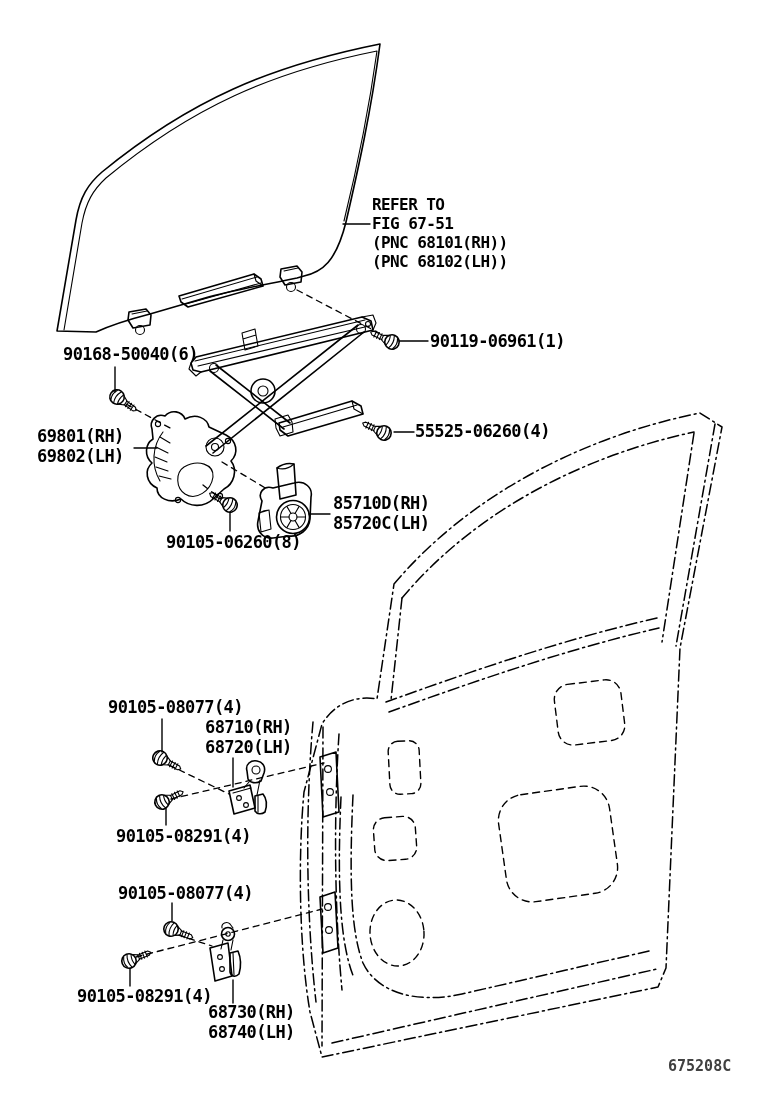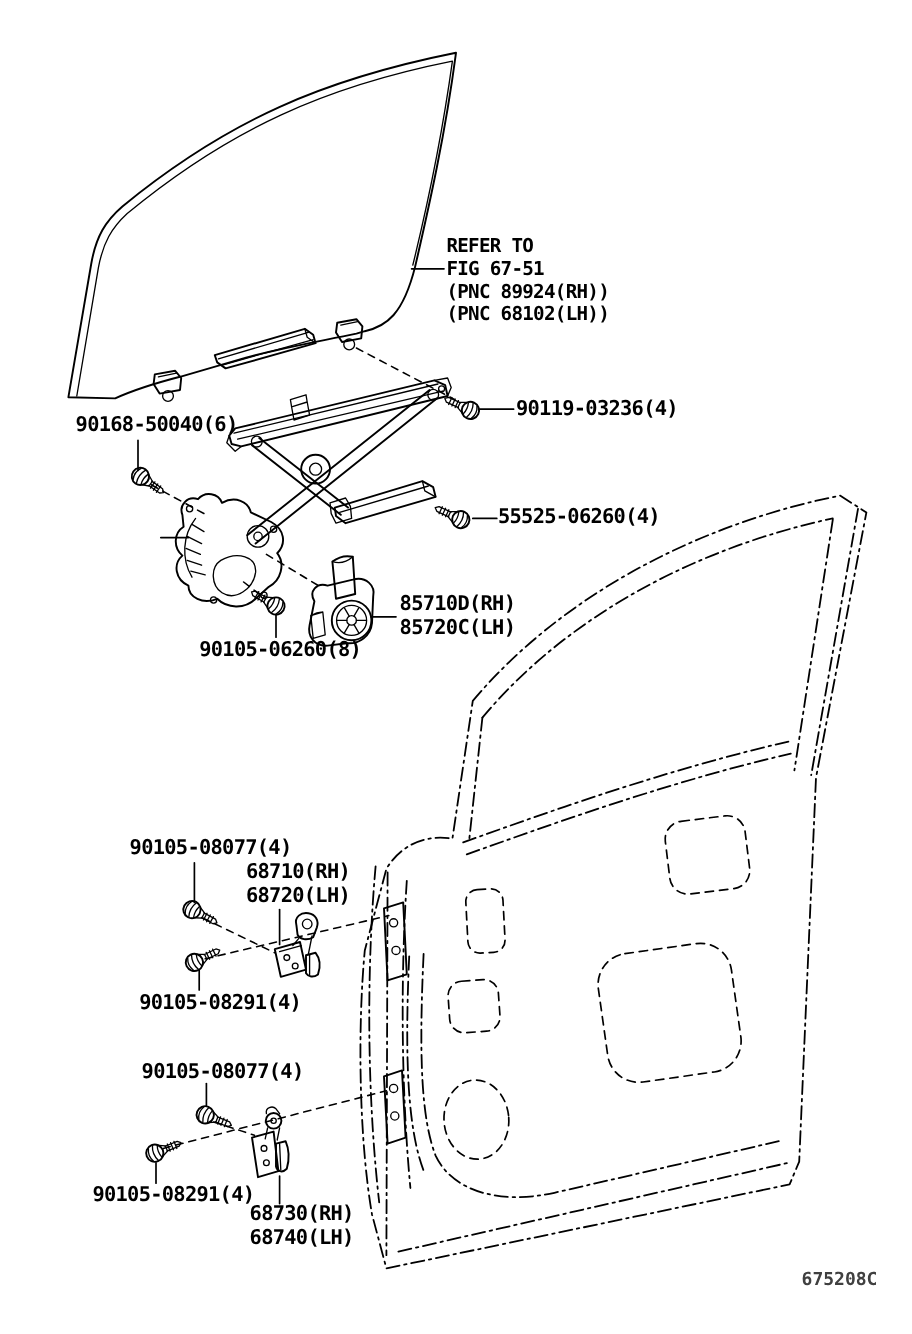--- a/index.html
+++ b/index.html
@@ -185,27 +185,31 @@
     <path class="art lead" d="M 166,808 L 166,825"></path>
     <path class="art lead" d="M 172,903 L 172,921"></path>
     <path class="art lead" d="M 130,969 L 130,986"></path>
     <path class="art lead" d="M 233,980 L 233,1003"></path>
   </g>
 </svg>
 
 <div class="note" style="left:372px;top:195px;">
   <div>REFER TO</div>
   <div>FIG 67-51</div>
-  <div>(PNC 89924(RH))</div>
+  <div>(PNC 68101(RH))</div>
   <div>(PNC 68102(LH))</div>
 </div>
 
 <div class="pn" style="left:63px;top:344px;text-align:center;">90168-50040(6)</div>
-<div class="pn" style="left:430px;top:331px;">90119-03236(4)</div>
-
+<div class="pn" style="left:430px;top:331px;">90119-06961(1)</div>
+
+<div class="pn" style="left:37px;top:426px;">
+  <div>69801(RH)</div>
+  <div>69802(LH)</div>
+</div>
 
 <div class="pn" style="left:415px;top:421px;">55525-06260(4)</div>
 
 <div class="pn" style="left:333px;top:493px;">
   <div>85710D(RH)</div>
   <div>85720C(LH)</div>
 </div>
 
 <div class="pn" style="left:166px;top:532px;">90105-06260(8)</div>
 

